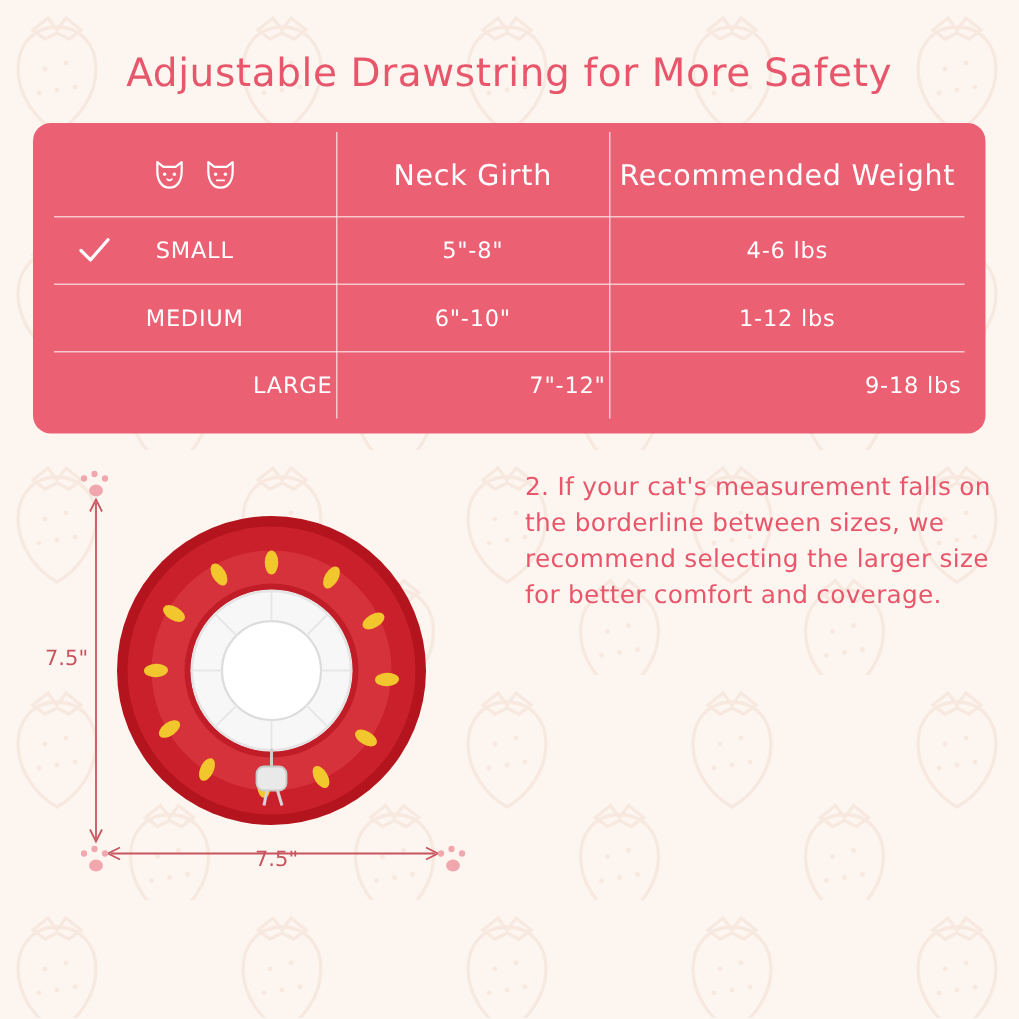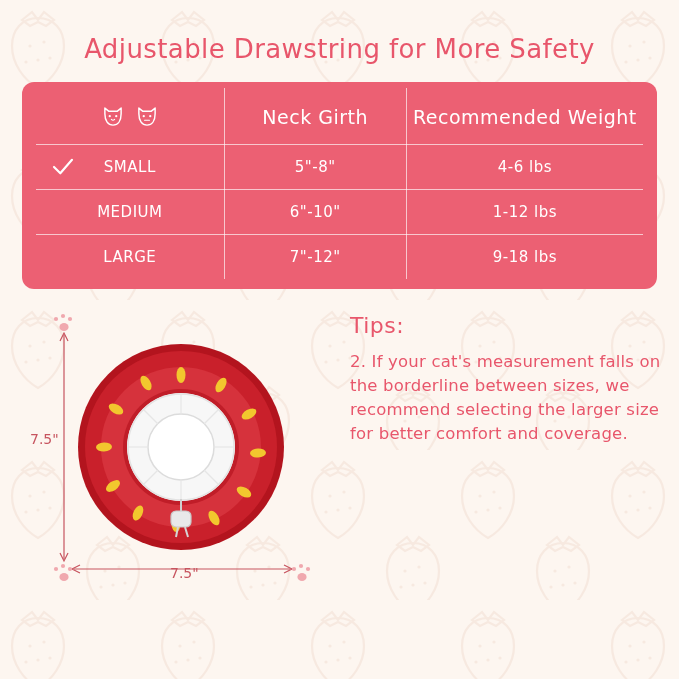--- a/index.html
+++ b/index.html
@@ -60,20 +60,21 @@
     color: #ffffff;
     padding: 13px 2px;
     border-right: 1.5px solid rgba(255,255,255,0.65);
     border-bottom: 1.5px solid rgba(255,255,255,0.65);
   }
   table.size-table tr td:last-child, table.size-table tr th:last-child {
     border-right: none;
   }
   table.size-table tr:last-child td {
     border-bottom: none;
+    text-align: right;
   }
   table.size-table thead th {
     font-size: 19px;
     padding-top: 16px;
     padding-bottom: 14px;
   }
   .col-size { width: 31%; }
   .col-neck { width: 30%; }
   .col-weight { width: 39%; }
 
@@ -303,18 +304,17 @@
           <rect x="153" y="198" width="20" height="16" rx="5" fill="#e9e9e9" stroke="#c9c9c9" stroke-width="1.2"></rect>
           <line x1="160" y1="214" x2="158" y2="224" stroke="#d5d5d5" stroke-width="2"></line>
           <line x1="167" y1="214" x2="170" y2="224" stroke="#d5d5d5" stroke-width="2"></line>
         </g>
       </svg>
       <div class="dim-v">7.5"</div>
       <div class="dim-h">7.5"</div>
     </div>
 
     <div class="tips">
-      <div class="tips-title">Tips:</div>
       <div class="tip">2. If your cat's measurement falls on the borderline between sizes, we recommend selecting the larger size for better comfort and coverage.</div>
     </div>
 
   </div>
 </div>
 
 </body></html>

